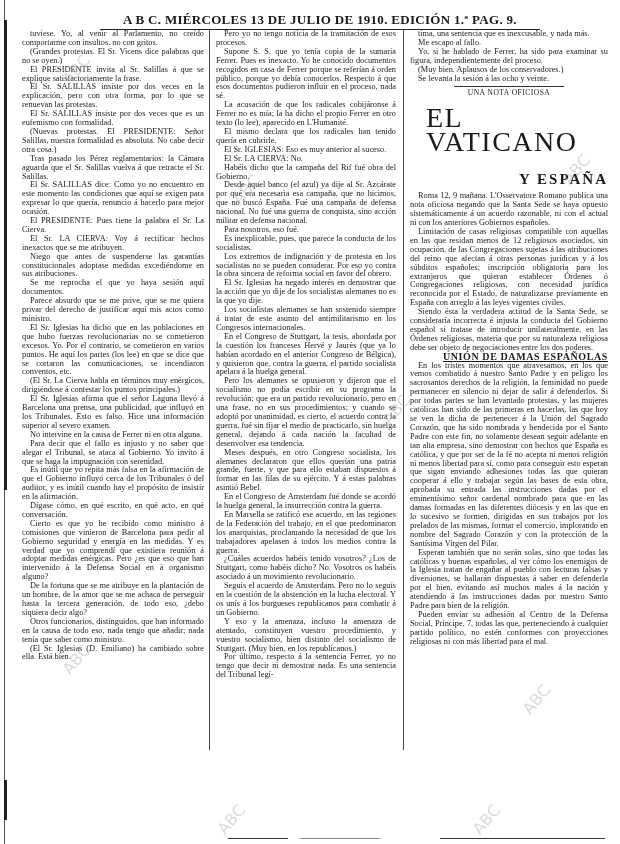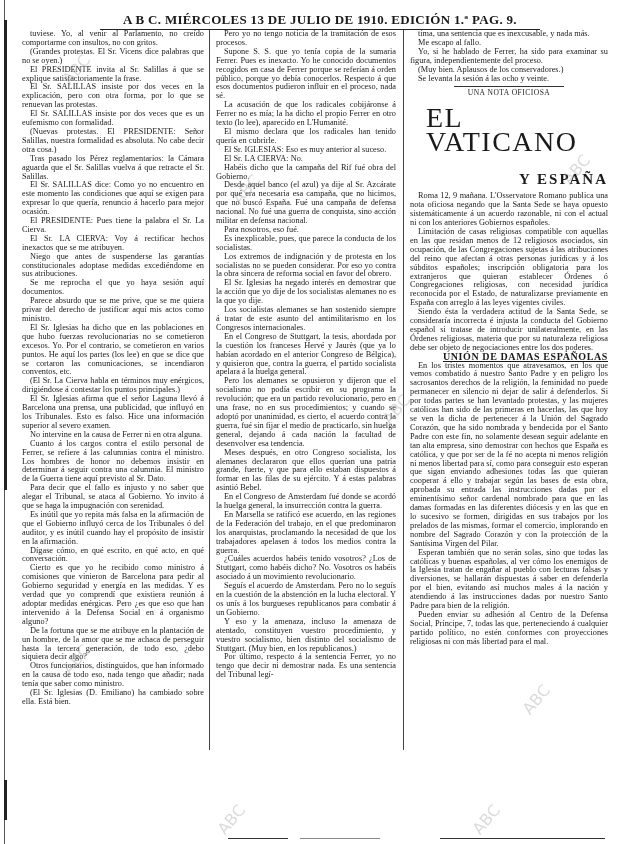--- a/index.html
+++ b/index.html
@@ -43,21 +43,20 @@
   <p>El Sr. SALILLAS dice: Como yo no encuentro en este momento las condiciones que aquí se exigen para expresar lo que quería, renuncio á hacerlo para mejor ocasión.</p>
   <p>El PRESIDENTE: Pues tiene la palabra el Sr. La Cierva.</p>
   <p>El Sr. LA CIERVA: Voy á rectificar hechos inexactos que se me atribuyen.</p>
   <p>Niego que antes de suspenderse las garantías constitucionales adoptase medidas excediéndome en sus atribuciones.</p>
   <p>Se me reprocha el que yo haya sesión aquí documentos.</p>
   <p>Parece absurdo que se me prive, que se me quiera privar del derecho de justificar aquí mis actos como ministro.</p>
   <p>El Sr. Iglesias ha dicho que en las poblaciones en que hubo fuerzas revolucionarias no se cometieron excesos. Yo. Por el contrario, se cometieron en varios puntos. He aquí los partes (los lee) en que se dice que se cortaron las comunicaciones, se incendiaron conventos, etc.</p>
   <p>(El Sr. La Cierva habla en términos muy enérgicos, dirigiéndose á contestar los puntos principales.)</p>
   <p>El Sr. Iglesias afirma que el señor Laguna llevó á Barcelona una prensa, una publicidad, que influyó en los Tribunales. Esto es falso. Hice una información superior al severo examen.</p>
   <p>No intervine en la causa de Ferrer ni en otra alguna.</p>
-  <p>Cuanto á los cargos contra el estilo personal de Ferrer, se refiere á las calumnias contra el ministro. Los hombres de honor no debemos insistir en determinar á seguir contra una calumnia. El ministro de la Guerra tiene aquí previsto al Sr. Dato.</p>
   <p>Para decir que el fallo es injusto y no saber que alegar el Tribunal, se ataca al Gobierno. Yo invito á que se haga la impugnación con serenidad.</p>
   <p>Es inútil que yo repita más falsa en la afirmación de que el Gobierno influyó cerca de los Tribunales ó del auditor, y es inútil cuando hay el propósito de insistir en la afirmación.</p>
   <p>Dígase cómo, en qué escrito, en qué acto, en qué conversación.</p>
   <p>Cierto es que yo he recibido como ministro á comisiones que vinieron de Barcelona para pedir al Gobierno seguridad y energía en las medidas. Y es verdad que yo comprendí que existiera reunión á adoptar medidas enérgicas. Pero ¿es que eso que han intervenido á la Defensa Social en á organismo alguno?</p>
   <p>De la fortuna que se me atribuye en la plantación de un hombre, de la amor que se me achaca de perseguir hasta la tercera generación, de todo eso, ¿debo siquiera decir algo?</p>
   <p>Otros funcionarios, distinguidos, que han informado en la causa de todo eso, nada tengo que añadir; nada tenía que saber como ministro.</p>
   <p>(El Sr. Iglesias (D. Emiliano) ha cambiado sobre ella. Está bien.</p>
 </div>
 
 <div class="col col2">

